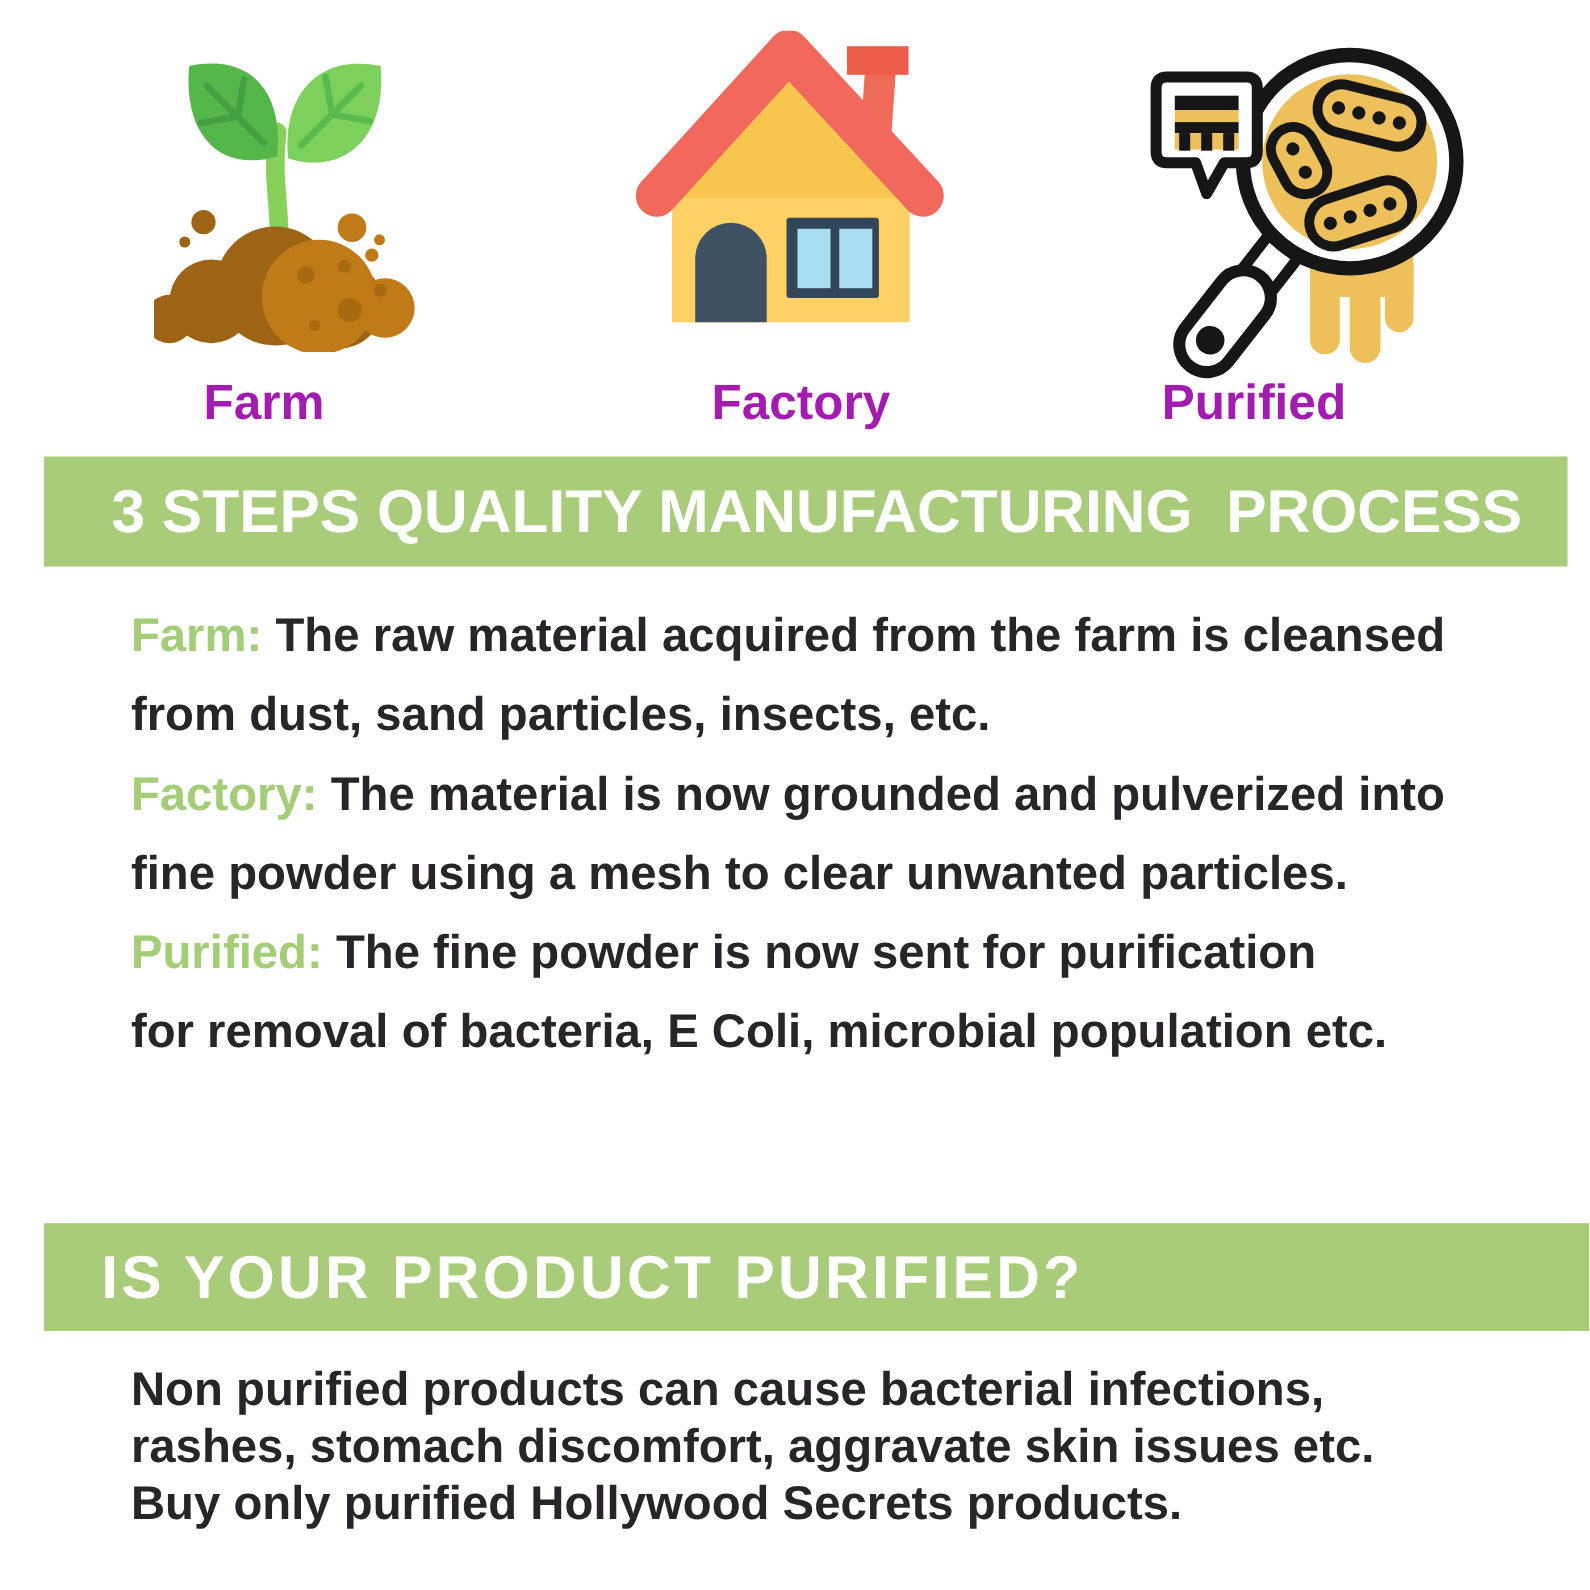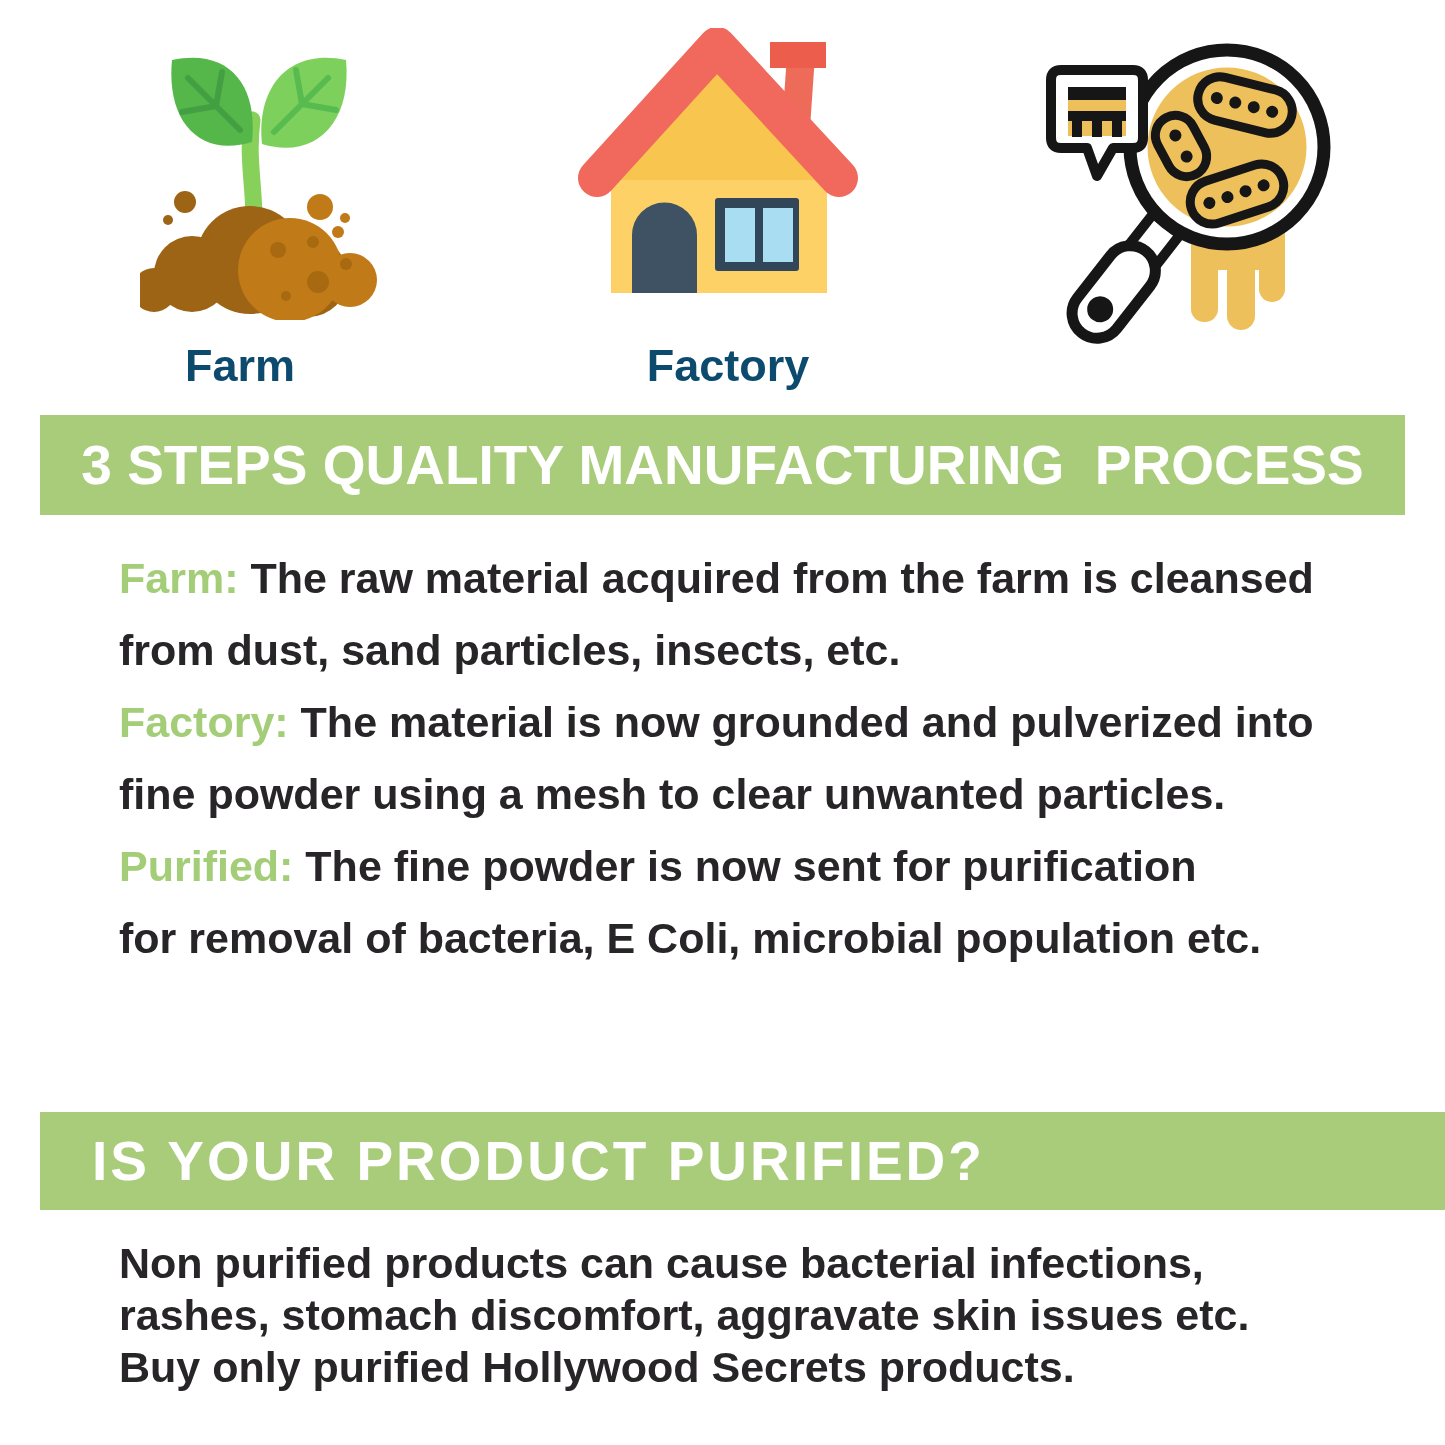--- a/index.html
+++ b/index.html
@@ -2,28 +2,28 @@
 <html style="--banner-green: #a9cc7a; --keyword-green: #a3cd76; --text-dark: #272527; --leaf-dark-green: #55b74a; --leaf-light-green: #7ed05c; --soil-dark-brown: #9c6414; --soil-orange-brown: #c17a18; --roof-salmon: #f0695c; --wall-yellow: #fdd166; --door-slate: #3e5263; --window-blue: #a9ddf2; --amber: #eec05c; --icon-outline: #161616;"><head>
 <meta charset="utf-8">
 <style>
   html,body{margin:0;padding:0;background:#ffffff;}
   #canvas{
     position:relative;width:1445px;height:1445px;background:#fff;overflow:hidden;
     font-family:"Liberation Sans","DejaVu Sans",sans-serif;
   }
   .abs{position:absolute;}
   .step-label{
-    font-size:45px;font-weight:bold;color:#0c4a6e;text-align:center;line-height:48px;
+    font-size:45px;font-weight:bold;color:#a21caf;text-align:center;line-height:48px;
   }
   .banner{
     background:var(--banner-green,#a9cc7a);
     color:#ffffff;font-weight:bold;font-size:55px;
     display:flex;align-items:center;
   }
-  .banner-center{justify-content:center;}
+  .banner-center{justify-content:center;padding-left:20px;}
   .banner-left{justify-content:flex-start;padding-left:52px;letter-spacing:3px;}
   .banner span{white-space:pre;}
   .bodytext{
     color:var(--text-dark,#272527);font-size:43px;font-weight:bold;margin-left:39px;
   }
   .process{line-height:72px;width:1340px;}
   .process p{margin:0;white-space:pre-wrap;}
   .kw{color:var(--keyword-green,#a3cd76);}
   .warning{line-height:52px;width:1340px;white-space:pre-wrap;}
   svg{display:block;}
@@ -127,20 +127,21 @@
 
     <path d="M26,40 L98,40 Q108,40 108,50 L108,108 Q108,118 98,118 L78,118 L62,146 L52,118 L26,118 Q16,118 16,108 L16,50 Q16,40 26,40 Z" fill="#ffffff" stroke="#161616" stroke-width="10" stroke-linejoin="round"></path>
     <rect x="33" y="57" width="58" height="13" fill="#161616"></rect>
     <rect x="33" y="70" width="58" height="11" fill="#eec05c"></rect>
     <rect x="33" y="81" width="58" height="10" fill="#161616"></rect>
     <rect x="33" y="91" width="58" height="15" fill="#eec05c"></rect>
     <rect x="37" y="91" width="10" height="16" fill="#161616"></rect>
     <rect x="57" y="91" width="10" height="16" fill="#161616"></rect>
     <rect x="77" y="91" width="10" height="16" fill="#161616"></rect>
   </svg>
+  <div class="abs step-label" style="left:1020px;top:342px;width:240px">Purified</div>
 
   <div class="abs banner banner-center" style="left:40px;top:415px;width:1365px;height:100px">
     <span>3 STEPS QUALITY MANUFACTURING  PROCESS</span>
   </div>
 
   <div class="abs bodytext process" style="left:80px;top:542px">
     <p><span class="kw">Farm:</span><span> The raw material acquired from the farm is cleansed
 from dust, sand particles, insects, etc.</span></p>
     <p><span class="kw">Factory:</span><span> The material is now grounded and pulverized into
 fine powder using a mesh to clear unwanted particles.</span></p>

